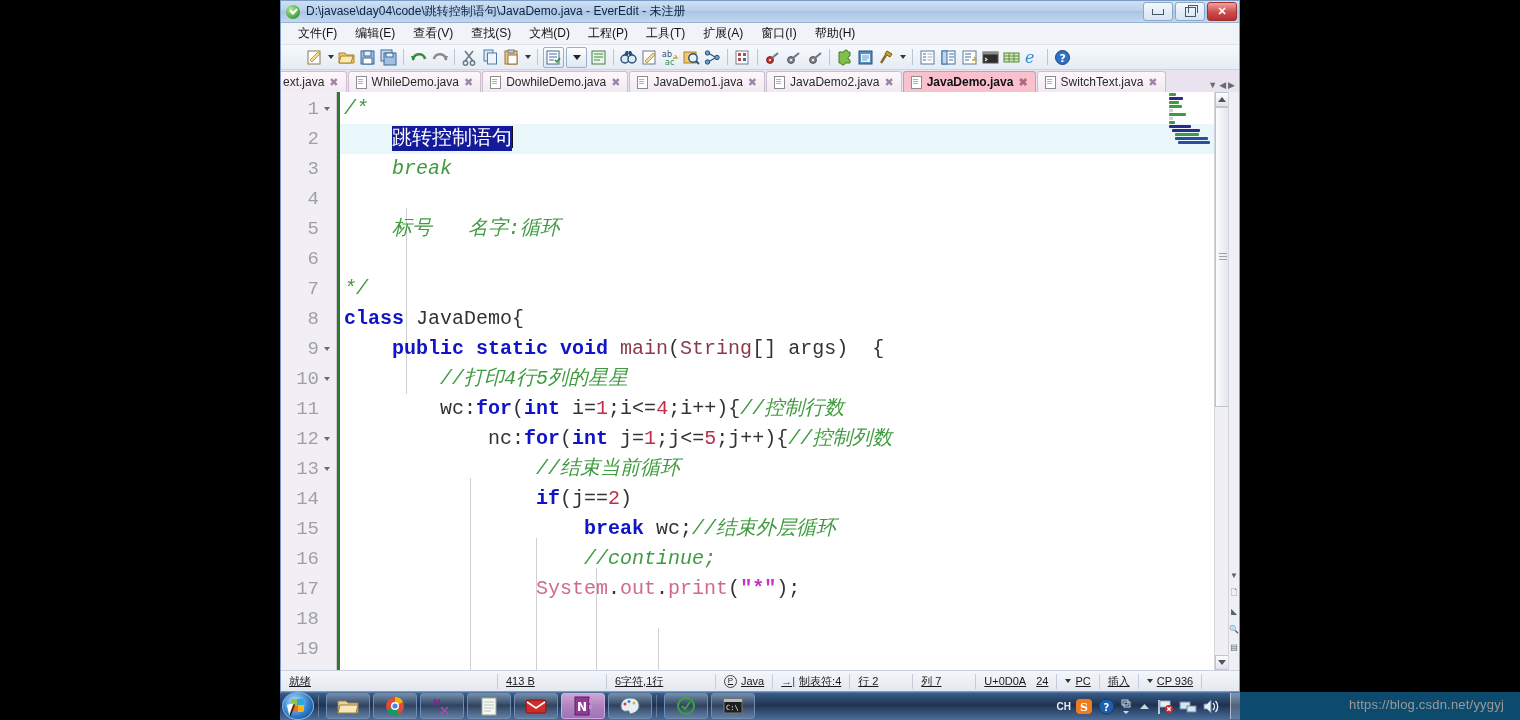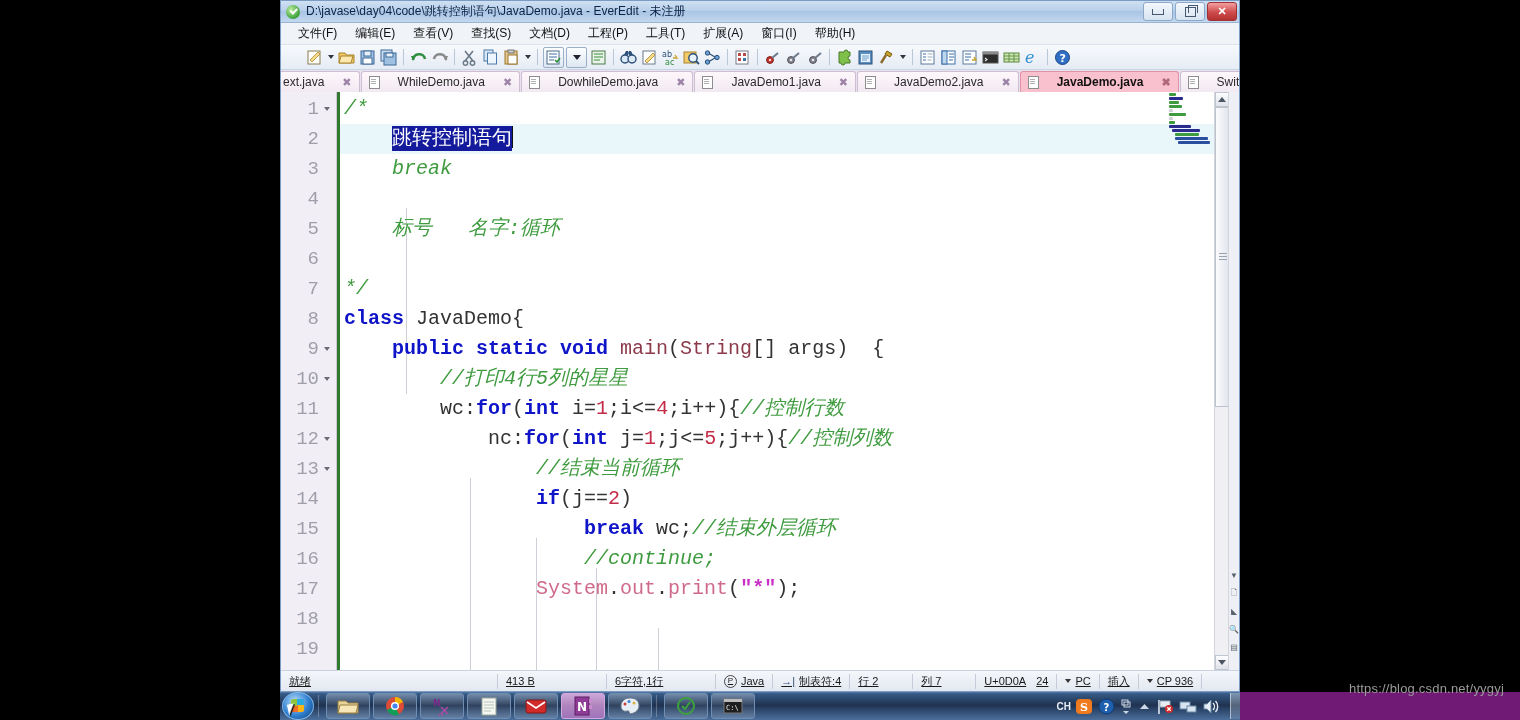--- a/index.html
+++ b/index.html
@@ -1,17 +1,17 @@
 <!DOCTYPE html>
 <html><head>
 <meta charset="utf-8">
 <style>
   html,body{margin:0;padding:0;background:#000;}
   body{width:1520px;height:720px;overflow:hidden;font-family:"Liberation Sans",sans-serif;}
-  #root{position:relative;width:1520px;height:720px;background:#701a75;}
+  #root{position:relative;width:1520px;height:720px;background:#0c4a6e;}
 
   
   .window{position:absolute;left:280px;top:0;width:960px;height:692px;background:#eef1f7;
           border:1px solid #7a9bc4;box-sizing:border-box;display:flex;flex-direction:column;}
 
   
   .titlebar{height:21px;background:linear-gradient(to bottom,#cfe0f2 0%,#b9d0ea 45%,#a9c4e4 50%,#c3d8ef 100%);
             display:flex;align-items:center;padding:0 2px 0 5px;border-bottom:1px solid #9ab3d1;}
   .titlebar .appicon{width:14px;height:14px;border-radius:50%;background:radial-gradient(circle at 35% 32%,#b7eb9a,#3da13b 70%,#2d7a2c);
                      margin-right:6px;position:relative;flex:0 0 auto;}
@@ -37,21 +37,21 @@
            padding-left:23px;border-bottom:1px solid #c9d5e4;}
   .tb{width:19px;height:19px;margin:0 1px;display:flex;align-items:center;justify-content:center;position:relative;}
   .tb svg{display:block;}
   .tbsep{width:1px;height:16px;background:#b9c6d6;margin:0 4px;}
   .tbcaret{width:11px;height:19px;display:flex;align-items:center;justify-content:center;}
   .tbcaret:after{content:"";border-left:3.5px solid transparent;border-right:3.5px solid transparent;border-top:4px solid #334;}
   .tb.framed{border:1px solid #9bb0c8;background:linear-gradient(to bottom,#fdfefe,#dde7f3);border-radius:2px;}
 
   
   .tabbar{height:22px;background:#e8e3ef;display:flex;align-items:flex-end;padding-left:0;position:relative;overflow:hidden;}
-  .tab{height:20px;display:flex;align-items:center;gap:18px;padding:0 7px;margin-right:1px;
+  .tab{height:20px;display:flex;align-items:center;gap:5px;padding:0 7px;margin-right:1px;
        background:linear-gradient(to bottom,#fdf7fb,#f2e9f2);border:1px solid #cdbfd1;border-bottom:none;
        border-radius:3px 3px 0 0;font-size:12px;color:#2a2a2a;white-space:nowrap;}
   .tab.active{background:#f9c0cd;border-color:#de93a6;font-weight:bold;color:#111;}
   .tab .fic{width:9px;height:11px;background:#fff;border:1px solid #8d8d8d;position:relative;flex:0 0 auto;}
   .tab .fic:before{content:"";position:absolute;left:1px;top:2px;width:5px;border-top:1px solid #b0b0b0;box-shadow:0 2px 0 #b0b0b0,0 4px 0 #b0b0b0;}
   .tab .x{font-size:11px;color:#9d84a8;flex:0 0 auto;}
   .tab.active .x{color:#b0687c;}
   .tabnav{margin-left:auto;display:flex;align-items:center;gap:2px;padding:0 4px 2px 4px;}
   .tabnav span{font-size:9px;color:#6a6a6a;}
 
@@ -123,21 +123,21 @@
   .tbtn.on{background:linear-gradient(to bottom,rgba(230,180,230,.85),rgba(190,120,200,.75));border-color:#d3a8e0;}
   .tsep{width:1px;height:22px;background:rgba(255,255,255,.25);margin:0 4px;}
   .tray{margin-left:auto;display:flex;align-items:center;gap:5px;padding-right:6px;}
   .tray .ch{font-size:10px;color:#e8eef6;font-weight:bold;}
   .showdesk{width:9px;height:26px;margin-left:4px;background:linear-gradient(to bottom,rgba(255,255,255,.35),rgba(255,255,255,.12));
             border-left:1px solid rgba(255,255,255,.5);}
   .cursorarrow{position:absolute;left:288px;top:704px;width:0;height:0;
                border-left:7px solid #fff;border-bottom:11px solid transparent;transform:rotate(-12deg);
                filter:drop-shadow(1px 1px 0 #000);}
 
-  .watermark{position:absolute;right:16px;top:676px;height:24px;display:flex;align-items:center;
+  .watermark{position:absolute;right:16px;top:692px;height:24px;display:flex;align-items:center;
              font-size:13px;color:#9a9a9a;letter-spacing:.2px;}
   .sidepane{position:absolute;left:0;top:0;width:280px;height:720px;background:#000;}
   .sidepane2{position:absolute;left:1240px;top:0;width:280px;height:692px;background:#000;}
 </style>
 </head>
 <body>
 
 <div id="root">
 
   <div class="sidepane"></div>

